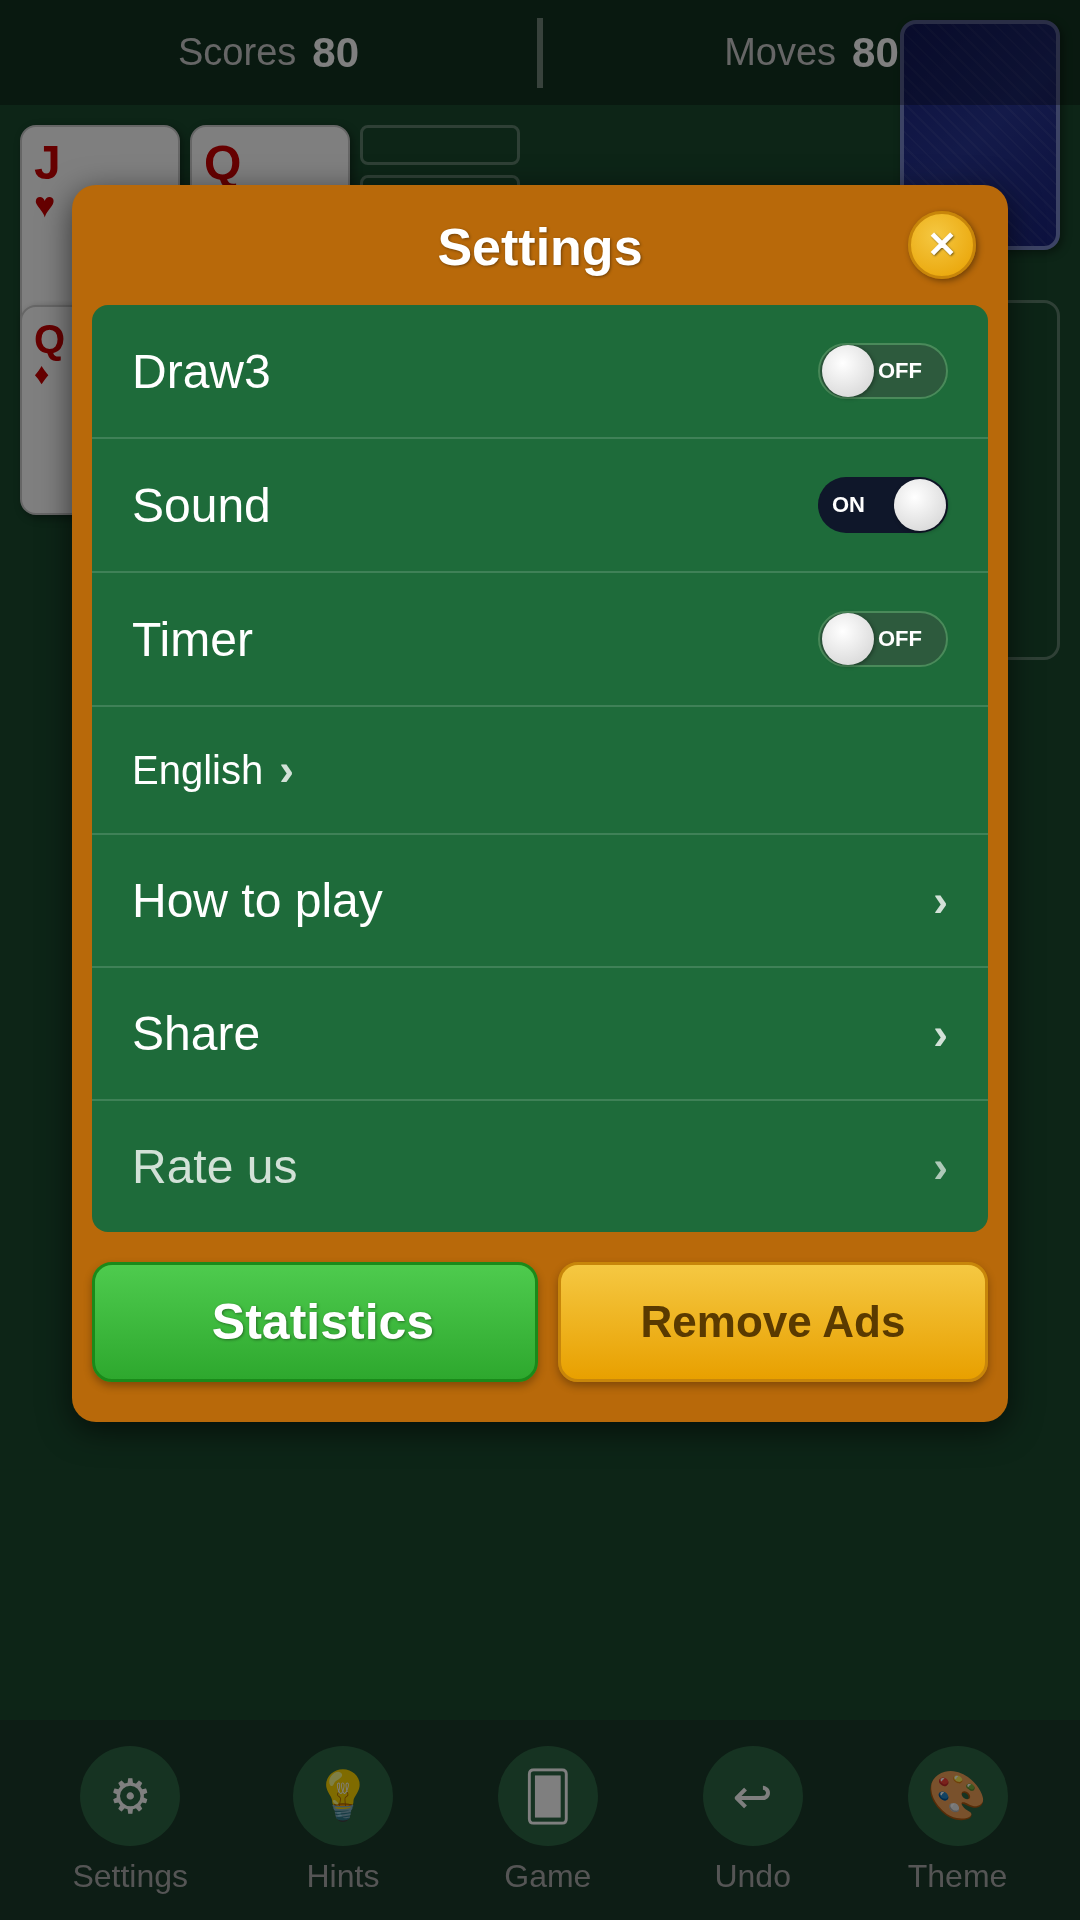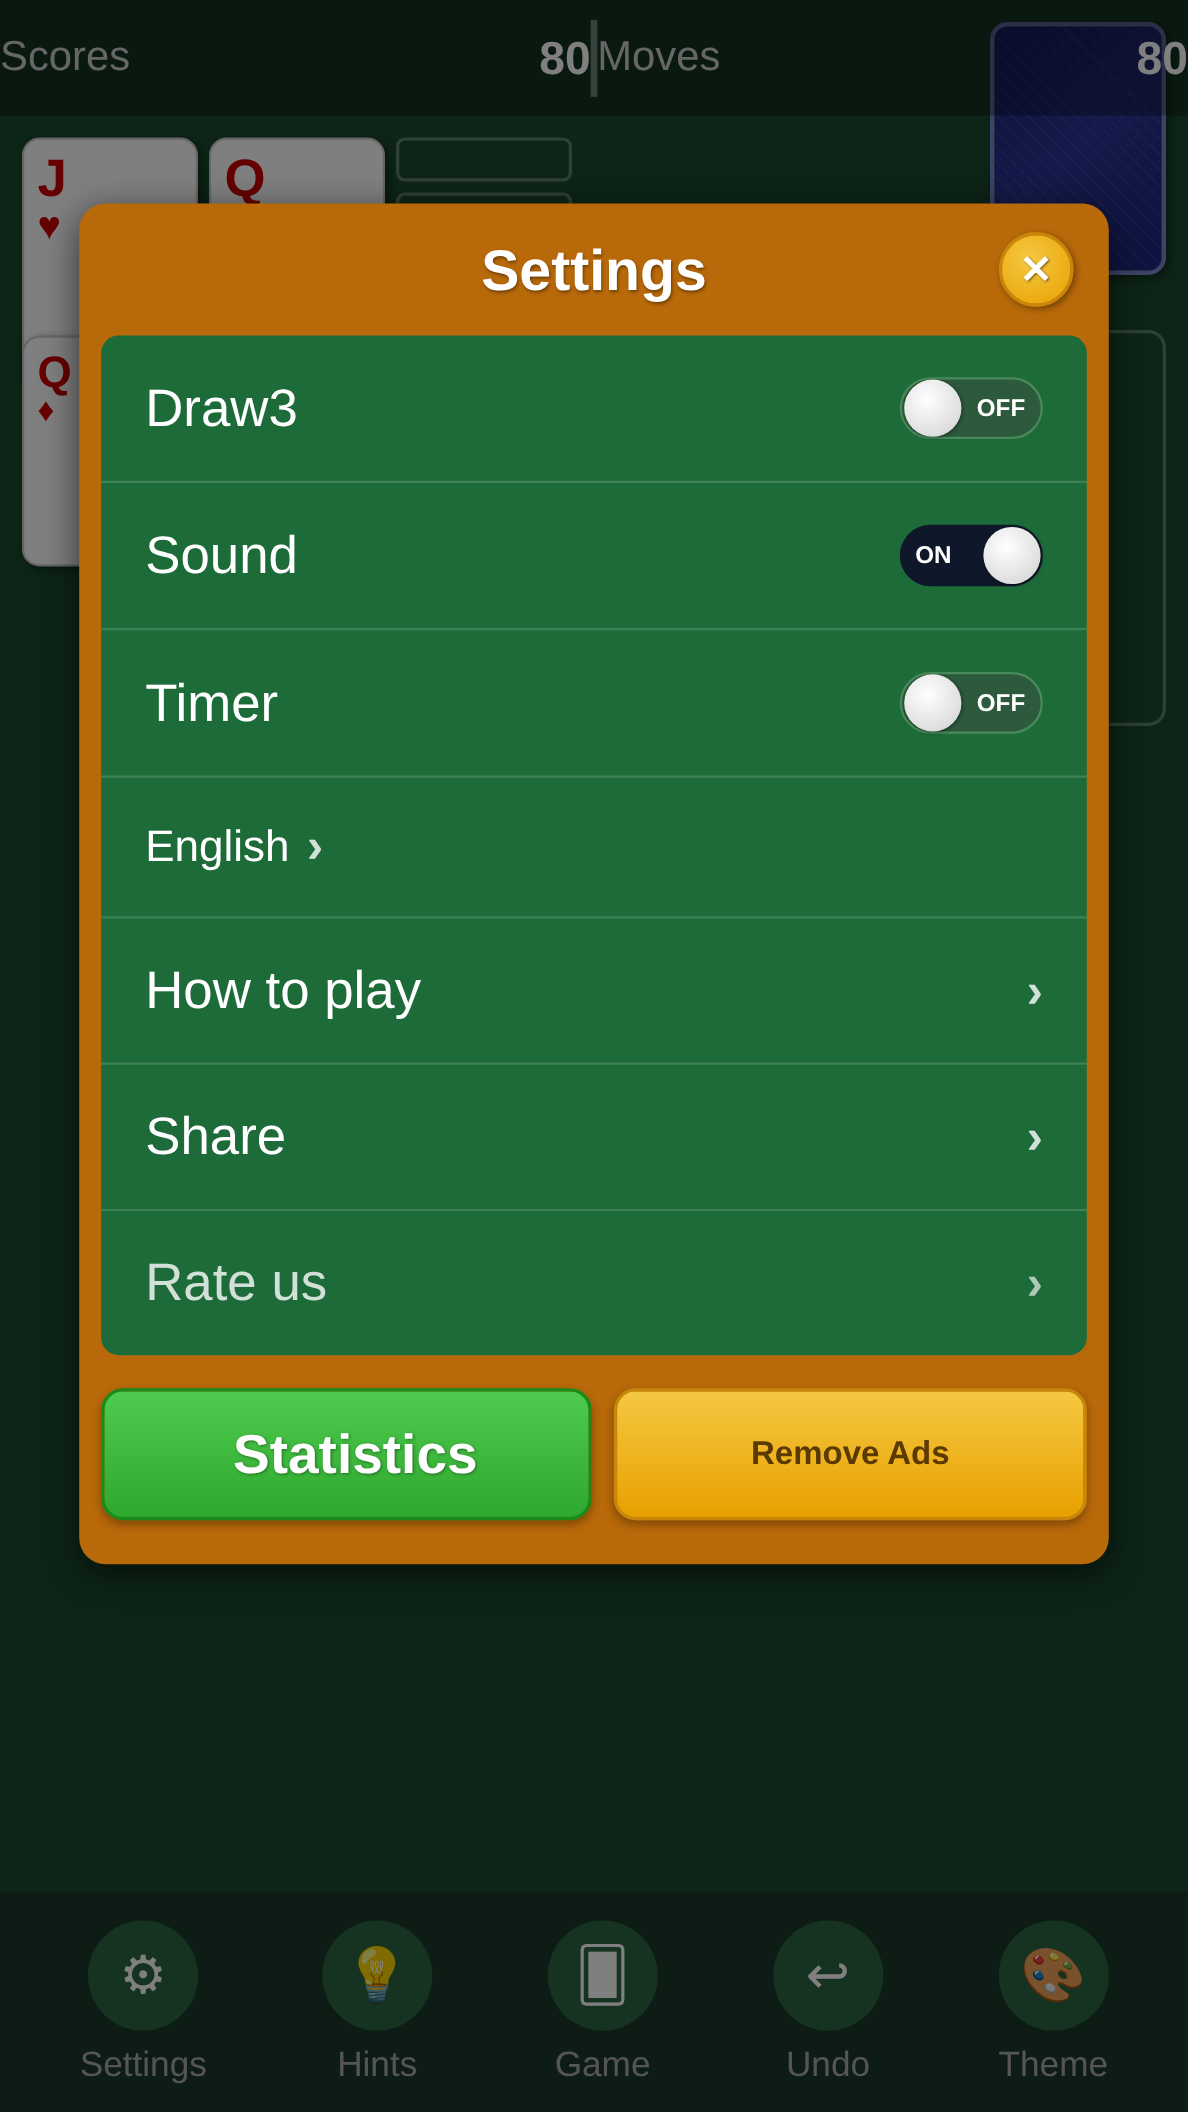--- a/index.html
+++ b/index.html
@@ -28,21 +28,21 @@
       display: flex;
       align-items: center;
       background: rgba(0,0,0,0.3);
       z-index: 1;
     }
 
     .status-section {
       flex: 1;
       display: flex;
       align-items: center;
-      justify-content: space-between;
+      justify-content: center;
       gap: 16px;
     }
 
     .status-divider {
       width: 3px;
       height: 70px;
       background: rgba(255,255,255,0.4);
     }
 
     .status-label {
@@ -247,21 +247,21 @@
     }
 
     .toggle-label {
       position: absolute;
       font-size: 22px;
       font-weight: bold;
       color: white;
     }
 
     .toggle-label-off {
-      right: 14px;
+      right: 24px;
     }
 
     .toggle-label-on {
       left: 14px;
     }
 
     .toggle-knob {
       width: 52px;
       height: 52px;
       border-radius: 50%;
@@ -322,21 +322,21 @@
       display: flex;
       align-items: center;
       justify-content: center;
       border: 3px solid #c8860a;
       box-shadow: 0 4px 8px rgba(0,0,0,0.3);
       cursor: pointer;
     }
 
     .btn-remove-ads-text {
       color: #5a3a00;
-      font-size: 30px;
+      font-size: 44px;
       font-weight: bold;
     }
 
     
     .bottom-nav {
       position: absolute;
       bottom: 0;
       left: 0; right: 0;
       height: 200px;
       background: #1a3a2a;

